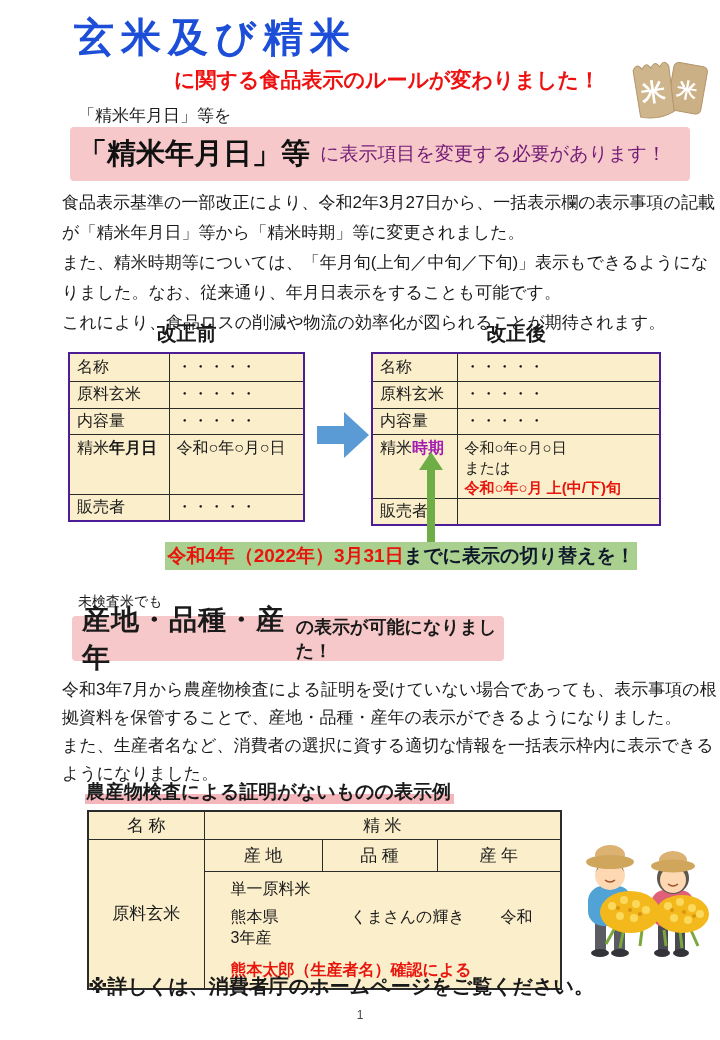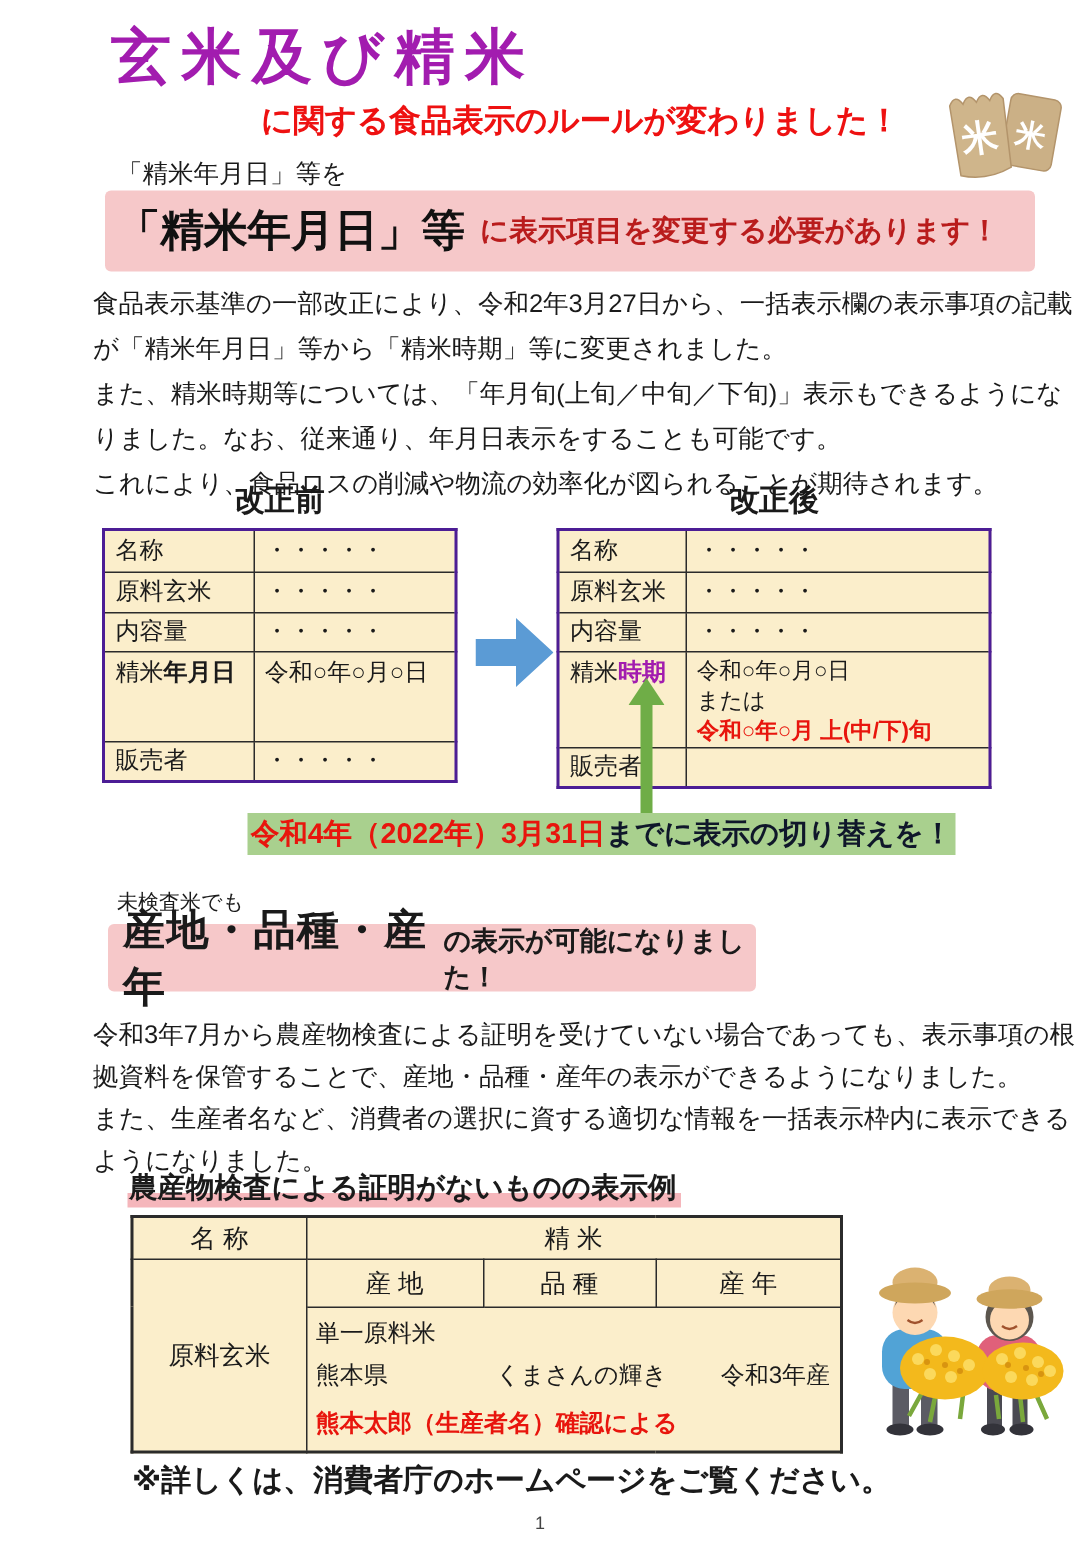--- a/index.html
+++ b/index.html
@@ -1,28 +1,28 @@
 <!DOCTYPE html>
 <html><head>
 <meta charset="utf-8">
 <style>
   html,body{margin:0;padding:0;background:#ffffff;}
   .page{position:relative;width:720px;height:1040px;background:#ffffff;
         font-family:"Liberation Sans","DejaVu Sans",sans-serif;overflow:hidden;color:#1a1a1a;}
 
-  .title{position:absolute;left:74px;top:10px;font-size:40px;font-weight:bold;color:#a21caf;letter-spacing:7px;white-space:nowrap;}
+  .title{position:absolute;left:74px;top:10px;font-size:40px;font-weight:bold;color:#1d4ed8;letter-spacing:7px;white-space:nowrap;}
   .subtitle{position:absolute;left:174px;top:66px;font-size:21px;font-weight:bold;color:#ee1111;white-space:nowrap;}
 
   .rice-bags{position:absolute;left:626px;top:52px;}
 
   .pre1{position:absolute;left:78px;top:104px;font-size:17px;}
   .band{background:#f6c8c9;border-radius:4px;display:flex;align-items:center;}
   .band1{position:absolute;left:70px;top:127px;width:620px;height:54px;}
   .band1 .big{font-size:29px;font-weight:bold;color:#111;margin-left:8px;}
-  .band1 .rest{font-size:19px;font-weight:bold;color:#b91c1c;margin-left:10px;}
+  .band1 .rest{font-size:19px;font-weight:normal;color:#701a75;margin-left:10px;}
 
   .para{position:absolute;white-space:pre-line;}
   .para1{left:62px;top:188px;width:656px;font-size:17px;line-height:30px;}
 
   .caption{position:absolute;font-size:20px;font-weight:bold;text-align:center;}
   .cap-before{left:68px;top:320px;width:237px;}
   .cap-after{left:371px;top:320px;width:290px;}
 
   .rtable{position:absolute;border-collapse:collapse;table-layout:fixed;background:#fbeecb;border:2px solid #4c1d95;}
   .rtable td{border:1px solid #2b2b2b;font-size:16px;padding:0 7px;}
@@ -50,21 +50,21 @@
 
   .para2{left:62px;top:676px;width:656px;font-size:17px;line-height:28px;}
 
   .ex-heading{position:absolute;left:85px;top:779px;font-size:19px;font-weight:bold;}
   .ex-heading .hl{background:linear-gradient(transparent 58%, #f5b6bb 58%);padding:0 3px 2px 1px;}
 
   .ex-table{position:absolute;left:87px;top:810px;width:475px;border-collapse:collapse;table-layout:fixed;
             background:#fbeecb;border:2px solid #2b2b2b;}
   .ex-table td{border:1px solid #2b2b2b;font-size:17px;text-align:center;vertical-align:middle;}
   tr.eh28{height:28px;} tr.eh32{height:32px;} tr.eh95{height:95px;}
-  .e-content{text-align:left !important;vertical-align:top !important;padding:7px 6px;}
+  .e-content{text-align:left !important;vertical-align:top !important;padding:7px 26px;}
   .cl1,.cl2{font-size:16px;}
   .cl1{margin-bottom:7px;}
   .cl2{margin-bottom:11px;}
   .cv0{display:inline-block;width:120px;}
   .cv1{display:inline-block;width:150px;}
   .cl3{color:#e8150d;font-weight:bold;font-size:16px;}
 
   .farmers{position:absolute;left:572px;top:834px;}
 
   .footer-note{position:absolute;left:88px;top:973px;font-size:20px;font-weight:bold;}

